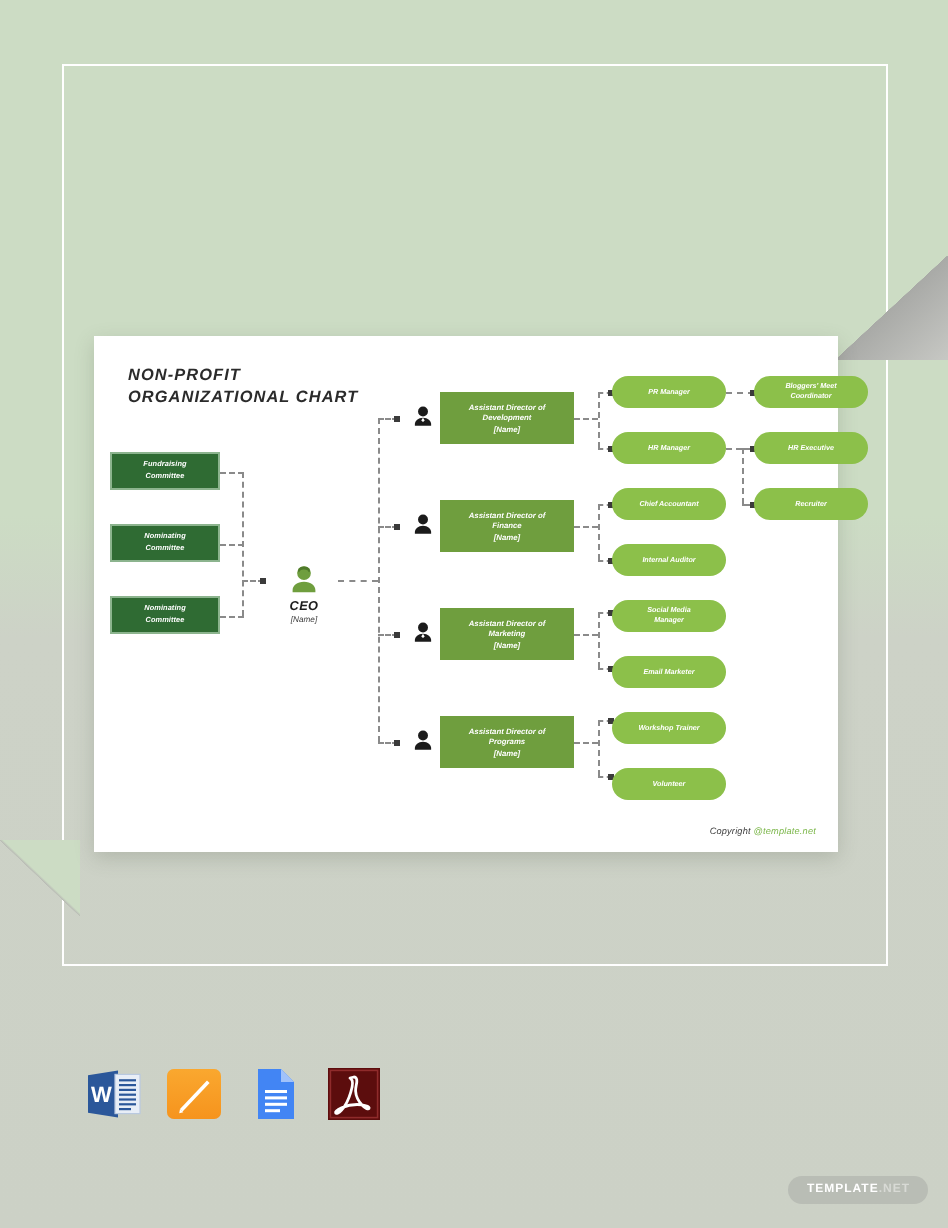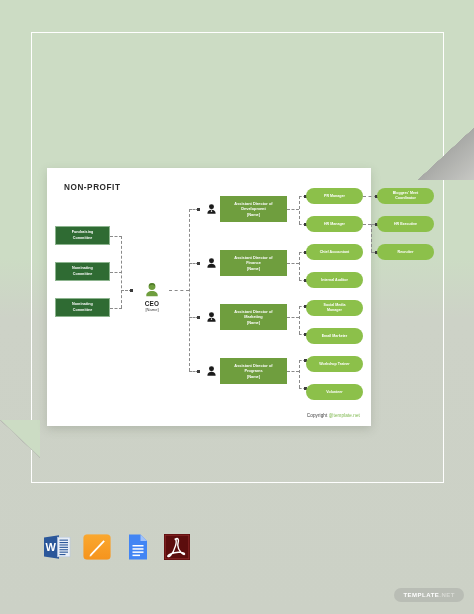--- a/index.html
+++ b/index.html
@@ -60,24 +60,25 @@
     width: 40px;
     height: 38px;
     background: linear-gradient(to top right, rgba(170,170,170,0) 49.4%, #b9bbb5 49.8%, #ccdcc4 52%);
   }
 
   
   .doc-card {
     position: absolute;
     left: 47px;
     top: 168px;
-    width: 324px;
+    width: 372px;
     height: 258px;
     background: #ffffff;
     box-shadow: 0 3px 9px rgba(80,90,75,0.22);
+    font-style: italic;
   }
 
   .doc-title {
     position: absolute;
     left: 17px;
     top: 14px;
     font-size: 8.2px;
     font-weight: bold;
     letter-spacing: 0.55px;
     color: #2b2b2b;
@@ -247,20 +248,21 @@
 
   <div class="inset-frame"></div>
   <div class="inset-frame-lower"></div>
   <div class="corner-wedge"></div>
   <div class="corner-wedge-left"></div>
 
   <div class="doc-card">
 
     <div class="doc-title">
       <div>NON-PROFIT</div>
+      <div>ORGANIZATIONAL CHART</div>
     </div>
 
     <div class="chart">
 
       <div class="dash-v" style="left:74px;  top:68px;  height:72px;"></div>
       <div class="dash-h" style="left:63px;  top:68px;  width:12px;"></div>
       <div class="dash-h" style="left:63px;  top:104px; width:12px;"></div>
       <div class="dash-h" style="left:63px;  top:140px; width:12px;"></div>
       <div class="dash-h" style="left:74px;  top:122px; width:11px;"></div>
       <div class="sq" style="left:83px;  top:121px;"></div>

